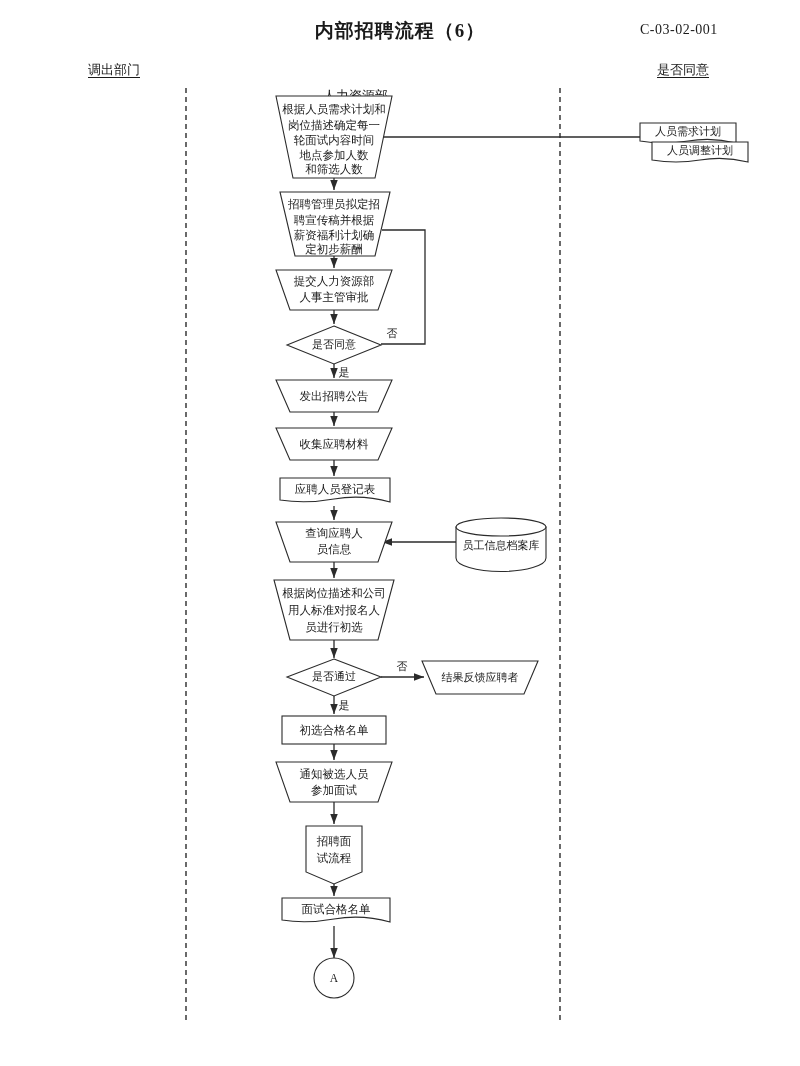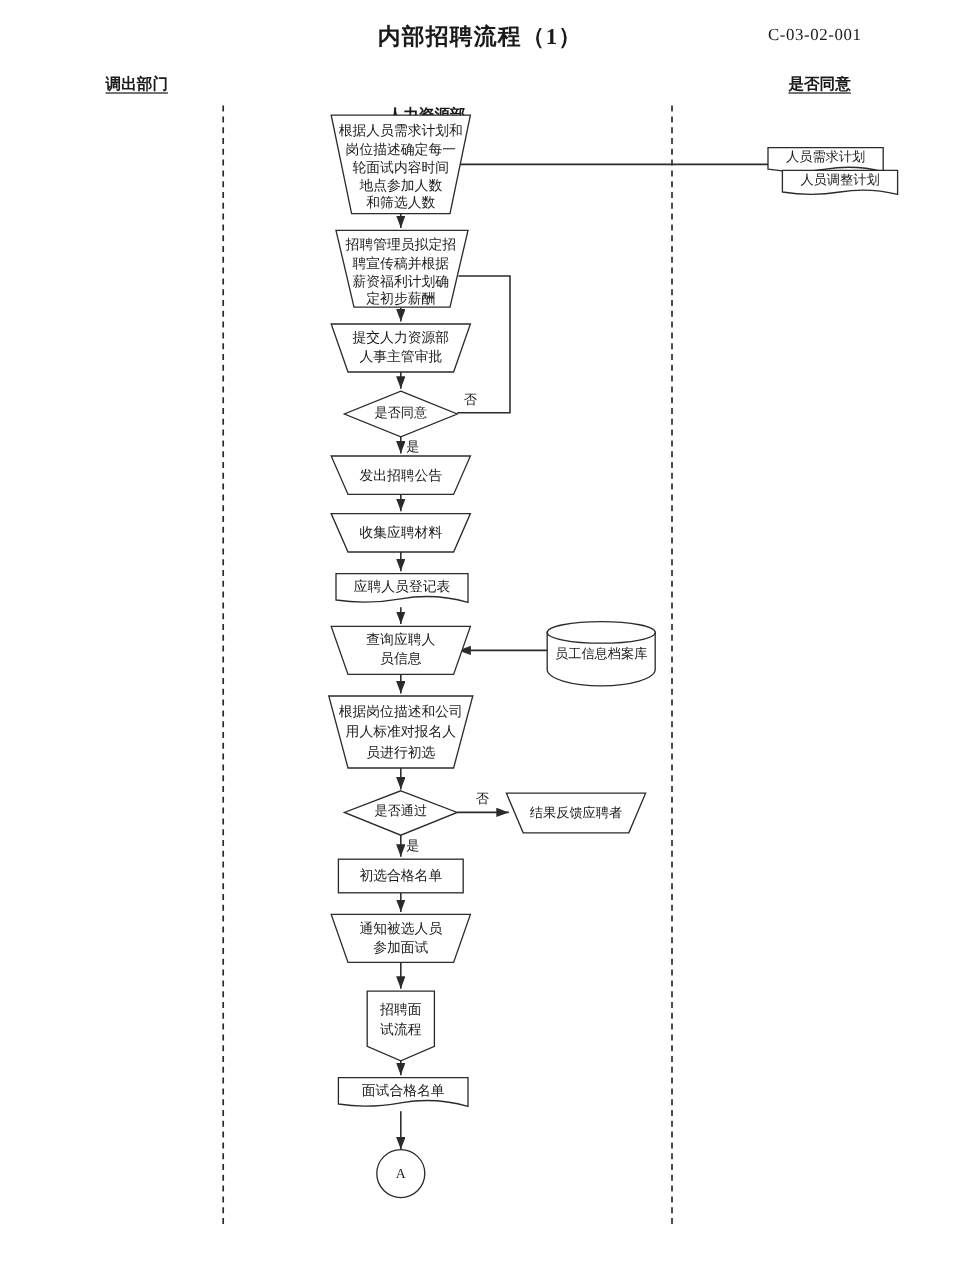--- a/index.html
+++ b/index.html
@@ -40,21 +40,21 @@
     left: 640px;
     top: 22px;
     width: 150px;
     text-align: left;
     font-size: 14px;
     letter-spacing: 0.5px;
   }
   .lane-header {
     position: absolute;
     font-size: 13px;
-    font-weight: 700;
+    font-weight: 400;
     text-decoration: underline;
     text-underline-offset: 3px;
     white-space: nowrap;
   }
   .lane-h-left   { left: 88px;  top: 61px; }
   .lane-h-center { left: 323px; top: 61px; margin-top: 26px; }
   .lane-h-right  { left: 657px; top: 61px; }
 
   svg text {
     font-family: "Liberation Serif", "DejaVu Serif", serif;
@@ -90,21 +90,21 @@
     stroke-width: 1.4;
     stroke-dasharray: 5 4;
     fill: none;
   }
 </style>
 </head>
 <body>
 
 <div id="page">
 
-  <div class="doc-title">内部招聘流程（1）</div>
+  <div class="doc-title">内部招聘流程（6）</div>
   <div class="doc-code">C-03-02-001</div>
 
   <div class="lane-header lane-h-left">调出部门</div>
   <div class="lane-header lane-h-center">人力资源部</div>
   <div class="lane-header lane-h-right">是否同意</div>
 
   <svg id="flow-svg" viewBox="0 0 800 1066">
     <defs>
       <marker id="arrow" markerWidth="9" markerHeight="9" refX="8" refY="3" orient="auto" markerUnits="strokeWidth">
         <path d="M0,0 L8,3 L0,6 z" fill="#2b2b2b"></path>

